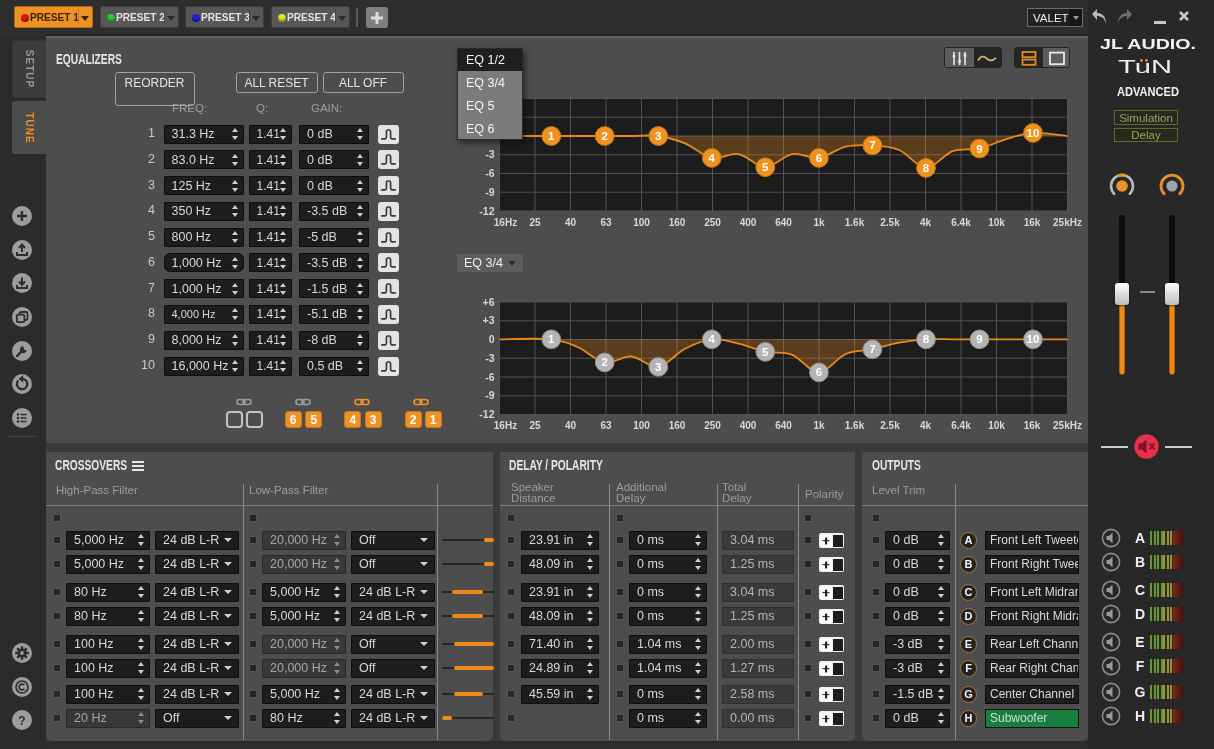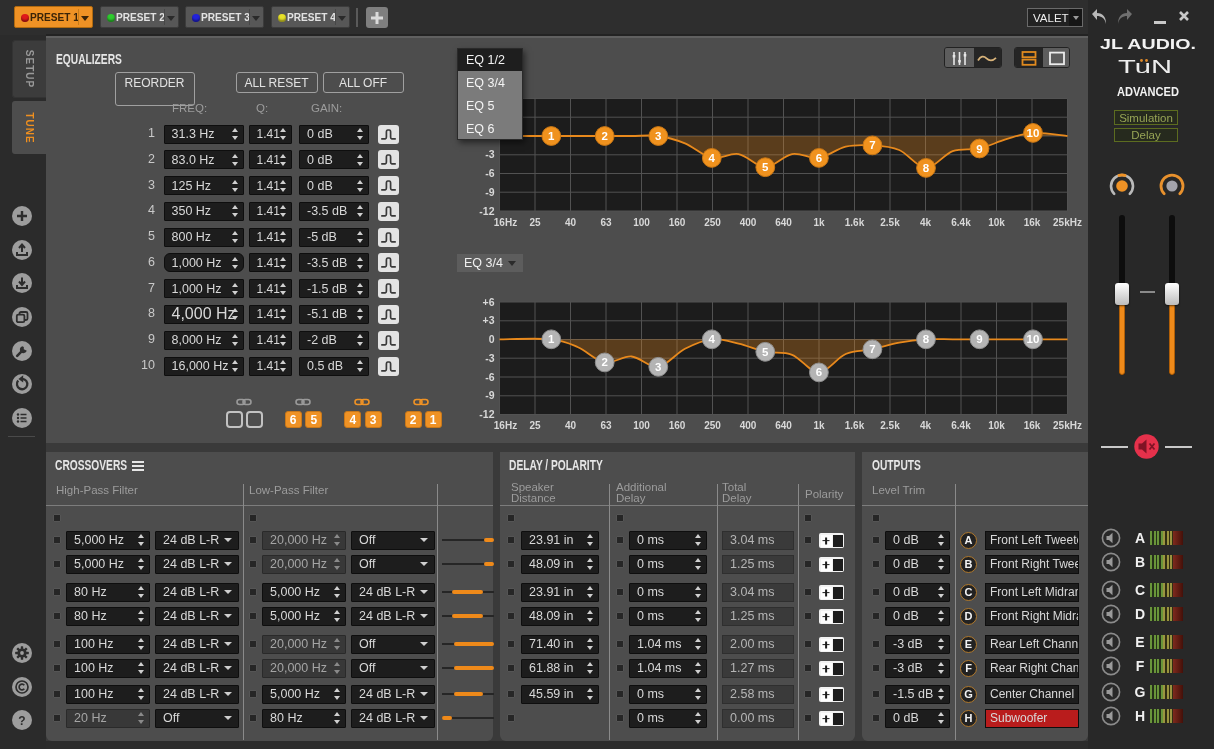--- a/index.html
+++ b/index.html
@@ -326,21 +326,21 @@
         <i style="position:absolute;left:1px;bottom:0;border-left:3.5px solid transparent;border-right:3.5px solid transparent;border-top:4.5px solid #d0d0d0;"></i>
       </span>
     </div>
     <div style="left:378px;top:279.18px;width:21px;height:19px;background:#e3e3e3;border-radius:3px;">
       <svg width="21" height="19" viewBox="0 0 21 19">
         <path d="M3.2 13.8 H7.3 Q8.4 13.8 8.4 11.6 V7.2 Q8.4 5 9.8 5 H11.2 Q12.6 5 12.6 7.2 V11.6 Q12.6 13.8 13.7 13.8 H17.8" fill="none" stroke="#3a3a3a" stroke-width="1.7" stroke-linejoin="round"></path>
       </svg>
     </div>
     <span style="left:132px;top:306.46000000000004px;width:23px;text-align:right;font-size:12.5px;color:#c9c9c9;">8</span>
     <div style="position:absolute;left:163.5px;top:304.96000000000004px;width:80px;height:19px;background:#1d1d1d;border:1px solid #0e0e0e;border-radius:1px;box-sizing:border-box;">
-      <span style="position:absolute;left:7px;top:50%;transform:translateY(-50%);font-size:16px;color:#d8d8d8;white-space:nowrap;">4,000 Hz</span>
+      <span style="position:absolute;left:7px;top:50%;transform:translateY(-50%);font-size:11px;color:#d8d8d8;white-space:nowrap;">4,000 Hz</span>
       <span style="position:absolute;right:4px;top:50%;transform:translateY(-50%);width:8px;height:12px;">
         <i style="position:absolute;left:1px;top:0;border-left:3.5px solid transparent;border-right:3.5px solid transparent;border-bottom:4.5px solid #d0d0d0;"></i>
         <i style="position:absolute;left:1px;bottom:0;border-left:3.5px solid transparent;border-right:3.5px solid transparent;border-top:4.5px solid #d0d0d0;"></i>
       </span>
     </div>
     <div style="position:absolute;left:248.5px;top:304.96000000000004px;width:43px;height:19px;background:#1d1d1d;border:1px solid #0e0e0e;border-radius:1px;box-sizing:border-box;">
       <span style="position:absolute;left:7px;top:50%;transform:translateY(-50%);font-size:12px;color:#d8d8d8;white-space:nowrap;">1.41</span>
       <span style="position:absolute;right:4px;top:50%;transform:translateY(-50%);width:8px;height:12px;">
         <i style="position:absolute;left:1px;top:0;border-left:3.5px solid transparent;border-right:3.5px solid transparent;border-bottom:4.5px solid #d0d0d0;"></i>
         <i style="position:absolute;left:1px;bottom:0;border-left:3.5px solid transparent;border-right:3.5px solid transparent;border-top:4.5px solid #d0d0d0;"></i>
@@ -367,21 +367,21 @@
       </span>
     </div>
     <div style="position:absolute;left:248.5px;top:330.74px;width:43px;height:19px;background:#1d1d1d;border:1px solid #0e0e0e;border-radius:1px;box-sizing:border-box;">
       <span style="position:absolute;left:7px;top:50%;transform:translateY(-50%);font-size:12px;color:#d8d8d8;white-space:nowrap;">1.41</span>
       <span style="position:absolute;right:4px;top:50%;transform:translateY(-50%);width:8px;height:12px;">
         <i style="position:absolute;left:1px;top:0;border-left:3.5px solid transparent;border-right:3.5px solid transparent;border-bottom:4.5px solid #d0d0d0;"></i>
         <i style="position:absolute;left:1px;bottom:0;border-left:3.5px solid transparent;border-right:3.5px solid transparent;border-top:4.5px solid #d0d0d0;"></i>
       </span>
     </div>
     <div style="position:absolute;left:299px;top:330.74px;width:70px;height:19px;background:#1d1d1d;border:1px solid #0e0e0e;border-radius:1px;box-sizing:border-box;">
-      <span style="position:absolute;left:7px;top:50%;transform:translateY(-50%);font-size:12.5px;color:#d8d8d8;white-space:nowrap;">-2 dB</span>
+      <span style="position:absolute;left:7px;top:50%;transform:translateY(-50%);font-size:12.5px;color:#d8d8d8;white-space:nowrap;">-8 dB</span>
       <span style="position:absolute;right:4px;top:50%;transform:translateY(-50%);width:8px;height:12px;">
         <i style="position:absolute;left:1px;top:0;border-left:3.5px solid transparent;border-right:3.5px solid transparent;border-bottom:4.5px solid #d0d0d0;"></i>
         <i style="position:absolute;left:1px;bottom:0;border-left:3.5px solid transparent;border-right:3.5px solid transparent;border-top:4.5px solid #d0d0d0;"></i>
       </span>
     </div>
     <div style="left:378px;top:330.74px;width:21px;height:19px;background:#e3e3e3;border-radius:3px;">
       <svg width="21" height="19" viewBox="0 0 21 19">
         <path d="M3.2 13.8 H7.3 Q8.4 13.8 8.4 11.6 V7.2 Q8.4 5 9.8 5 H11.2 Q12.6 5 12.6 7.2 V11.6 Q12.6 13.8 13.7 13.8 H17.8" fill="none" stroke="#3a3a3a" stroke-width="1.7" stroke-linejoin="round"></path>
       </svg>
     </div>
@@ -995,21 +995,21 @@
     <div style="position:absolute;left:804px;top:640px;width:8px;height:8px;background:#262626;border:1px solid #555;border-radius:1px;box-sizing:border-box;"></div>
     <div style="left:819px;top:637px;width:25px;height:15px;background:#f2f2f2;border-radius:2px;">
 <span style="left:1.5px;top:1.5px;width:11px;height:12px;background:#fdfdfd;">
         <b style="left:50%;top:50%;transform:translate(-50%,-50%);width:7px;height:1.8px;background:#1a1a1a;"></b>
         <b style="left:50%;top:50%;transform:translate(-50%,-50%);width:1.8px;height:7px;background:#1a1a1a;"></b>
       </span>
 <span style="left:13.5px;top:1.5px;width:10px;height:12px;background:#1d1d1d;"></span>
     </div>
     <div style="position:absolute;left:507px;top:664px;width:8px;height:8px;background:#262626;border:1px solid #555;border-radius:1px;box-sizing:border-box;"></div>
     <div style="position:absolute;left:521px;top:658.5px;width:78px;height:19px;background:#1d1d1d;border:1px solid #0e0e0e;border-radius:1px;box-sizing:border-box;">
-      <span style="position:absolute;left:7px;top:50%;transform:translateY(-50%);font-size:12.5px;color:#d8d8d8;white-space:nowrap;">61.88 in</span>
+      <span style="position:absolute;left:7px;top:50%;transform:translateY(-50%);font-size:12.5px;color:#d8d8d8;white-space:nowrap;">24.89 in</span>
       <span style="position:absolute;right:4px;top:50%;transform:translateY(-50%);width:8px;height:12px;">
         <i style="position:absolute;left:1px;top:0;border-left:3.5px solid transparent;border-right:3.5px solid transparent;border-bottom:4.5px solid #d0d0d0;"></i>
         <i style="position:absolute;left:1px;bottom:0;border-left:3.5px solid transparent;border-right:3.5px solid transparent;border-top:4.5px solid #d0d0d0;"></i>
       </span>
     </div>
     <div style="position:absolute;left:616px;top:664px;width:8px;height:8px;background:#262626;border:1px solid #555;border-radius:1px;box-sizing:border-box;"></div>
     <div style="position:absolute;left:629px;top:658.5px;width:78px;height:19px;background:#1d1d1d;border:1px solid #0e0e0e;border-radius:1px;box-sizing:border-box;">
       <span style="position:absolute;left:7px;top:50%;transform:translateY(-50%);font-size:12.5px;color:#d8d8d8;white-space:nowrap;">1.04 ms</span>
       <span style="position:absolute;right:4px;top:50%;transform:translateY(-50%);width:8px;height:12px;">
         <i style="position:absolute;left:1px;top:0;border-left:3.5px solid transparent;border-right:3.5px solid transparent;border-bottom:4.5px solid #d0d0d0;"></i>
@@ -1189,21 +1189,21 @@
     <div style="position:absolute;left:885px;top:708.5px;width:65px;height:19px;background:#1d1d1d;border:1px solid #0e0e0e;border-radius:1px;box-sizing:border-box;">
       <span style="position:absolute;left:7px;top:50%;transform:translateY(-50%);font-size:12.5px;color:#d8d8d8;white-space:nowrap;">0 dB</span>
       <span style="position:absolute;right:4px;top:50%;transform:translateY(-50%);width:8px;height:12px;">
         <i style="position:absolute;left:1px;top:0;border-left:3.5px solid transparent;border-right:3.5px solid transparent;border-bottom:4.5px solid #d0d0d0;"></i>
         <i style="position:absolute;left:1px;bottom:0;border-left:3.5px solid transparent;border-right:3.5px solid transparent;border-top:4.5px solid #d0d0d0;"></i>
       </span>
     </div>
     <div style="left:960px;top:709.5px;width:17px;height:17px;border-radius:50%;background:#222;border:1.5px solid #b0792c;">
       <span style="left:50%;top:50%;transform:translate(-50%,-50%);font-size:11px;font-weight:bold;color:#f2f2f2;">H</span>
     </div>
-    <div style="left:985px;top:708.5px;width:94px;height:19px;background:#b91c1c;border:1px solid #0e0e0e;overflow:hidden;">
+    <div style="left:985px;top:708.5px;width:94px;height:19px;background:#15803d;border:1px solid #0e0e0e;overflow:hidden;">
       <span style="left:4px;top:50%;transform:translateY(-50%);font-size:12px;color:#d8d8d8;white-space:nowrap;">Subwoofer</span>
     </div>
     <div class="" style="left:1088px;top:0px;width:126px;height:749px;background:#282828;"></div>
     <svg style="left:1096px;top:34px;z-index:9;" width="104" height="66" viewBox="0 0 104 66">
 <text x="4" y="15" textLength="96" lengthAdjust="spacingAndGlyphs" font-family="Liberation Sans" font-size="15" font-weight="bold" fill="#f2f2f2">JL AUDIO.</text>
 <text x="22" y="39" textLength="54" lengthAdjust="spacingAndGlyphs" font-family="Liberation Sans" font-size="18" fill="#ededed">TuN</text>
 <circle cx="45.5" cy="26.5" r="1.4" fill="#e08a2a"></circle>
       <circle cx="50.5" cy="26.5" r="1.4" fill="#e08a2a"></circle>
 <text x="21" y="62" textLength="62" lengthAdjust="spacingAndGlyphs" font-family="Liberation Sans" font-size="13" font-weight="bold" fill="#f2f2f2">ADVANCED</text>
 </svg>

